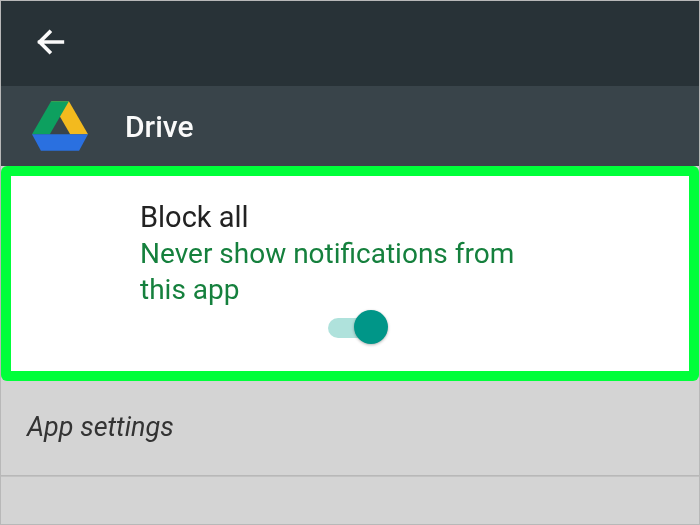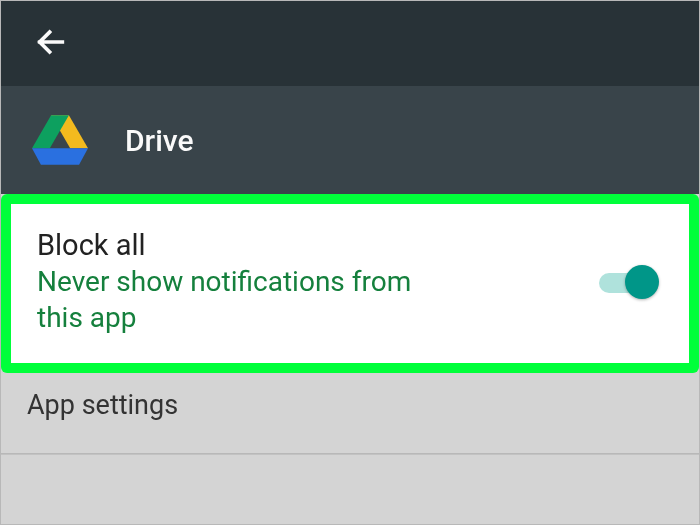--- a/index.html
+++ b/index.html
@@ -2,33 +2,33 @@
 <html><head>
 <meta charset="utf-8">
 <style>
   * { margin: 0; padding: 0; box-sizing: border-box; }
   html, body { width: 700px; height: 525px; font-family: Roboto, "Helvetica Neue", Arial, sans-serif; background: #d4d4d4; overflow: hidden; }
   .screen { width: 700px; height: 525px; background: #d4d4d4; border: 1px solid #b8b8b8; }
   .appbar { height: 85px; background: #283237; display: flex; align-items: center; padding: 0 16px; }
   .back-btn { width: 44px; height: 44px; display: flex; align-items: center; justify-content: center; margin-right: 36px; margin-left: 12px; cursor: pointer; }
   .back-btn svg { width: 34px; height: 34px; stroke: #fafafa; stroke-width: 2.6; fill: none; stroke-linecap: square; stroke-linejoin: miter; }
   .appbar-title { color: #fafafa; font-size: 30px; font-weight: 500; }
-  .appinfo { height: 108px; background: #39444a; display: flex; align-items: center; padding: 0 24px; }
+  .appinfo { height: 80px; background: #39444a; display: flex; align-items: center; padding: 0 24px; }
   .drive-icon { width: 62px; height: 62px; margin-right: 34px; margin-left: 4px; display: flex; align-items: center; justify-content: center; }
   .drive-icon svg { width: 56px; height: 50px; }
   .appinfo-name { color: #fafafa; font-size: 30px; font-weight: 500; }
   .highlight-wrap { padding: 10px; background: #00ff3a; border-radius: 6px; margin: 0 0 0 0; }
-  .row { background: #fff; display: flex; align-items: center; padding: 24px 26px 26px 26px; }
+  .row { background: #fff; display: flex; align-items: center; padding: 24px 26px 26px 26px; flex-direction: column; }
   .row-text { flex: 1; }
   .row-title { font-size: 29px; color: #222; font-weight: 400; margin-bottom: 2px; }
   .row-sub { font-size: 28px; color: #15803d; line-height: 1.3; max-width: 420px; }
   .switch { width: 64px; height: 36px; position: relative; cursor: pointer; margin-left: 20px; }
   .switch-track { position: absolute; top: 9px; left: 0; width: 52px; height: 20px; border-radius: 10px; background: #79cfc4; opacity: 0.6; }
   .switch-thumb { position: absolute; top: 1px; left: 26px; width: 34px; height: 34px; border-radius: 50%; background: #009688; box-shadow: 0 1px 3px rgba(0,0,0,0.3); }
-  .plain-row { background: transparent; padding: 16px 26px 30px 26px; border-bottom: 1px solid #b8b8b8; }
+  .plain-row { background: transparent; padding: 30px 26px 30px 26px; border-bottom: 1px solid #b8b8b8; font-style: italic; }
   .plain-row .row-title { font-size: 27px; color: #333; }
   .divider { height: 1px; background: #c2c2c2; }
 </style>
 </head>
 <body>
 
 <div class="screen">
 
   <div class="appbar">
     <div class="back-btn">

